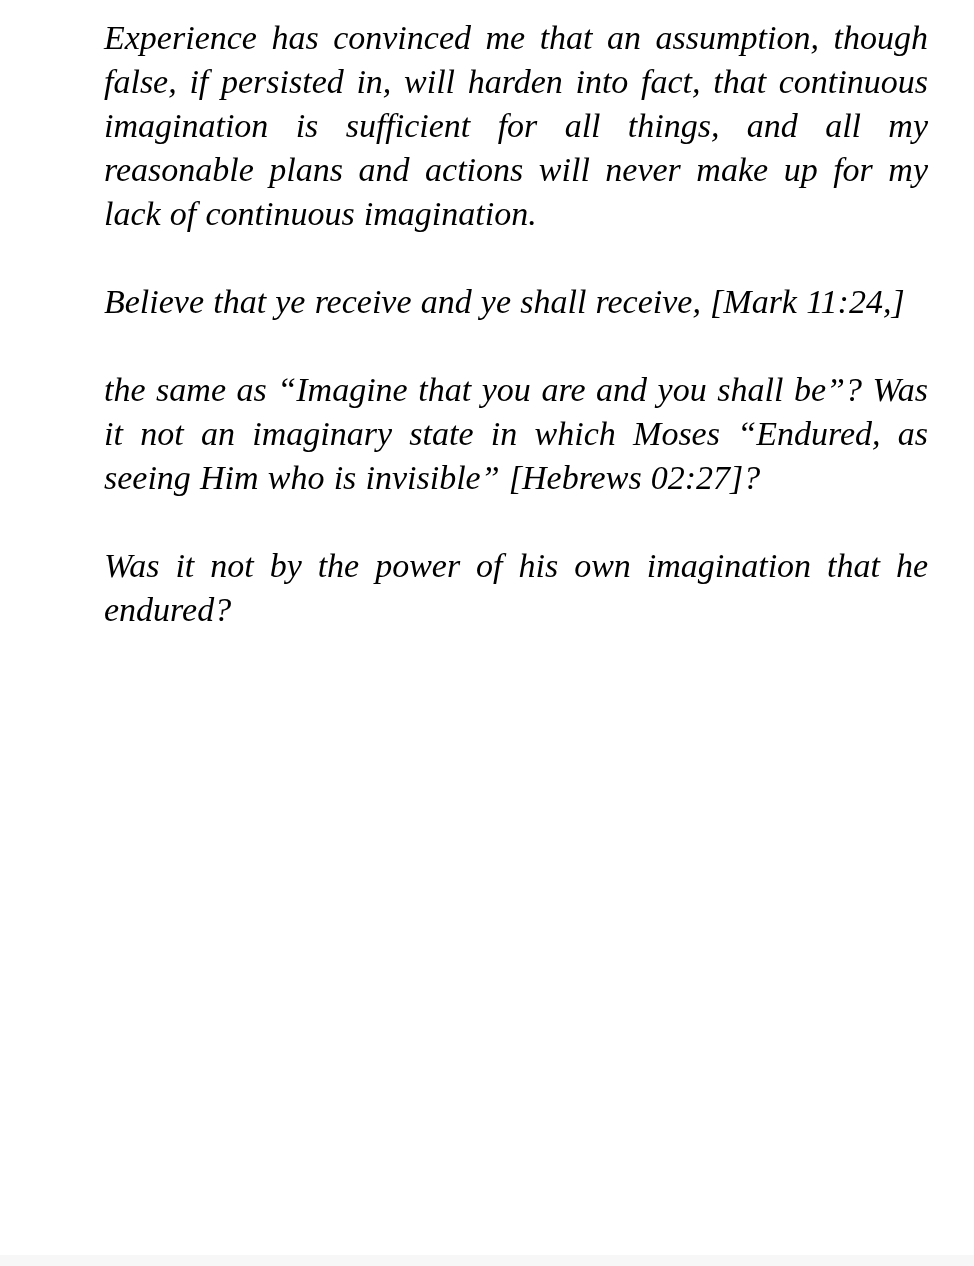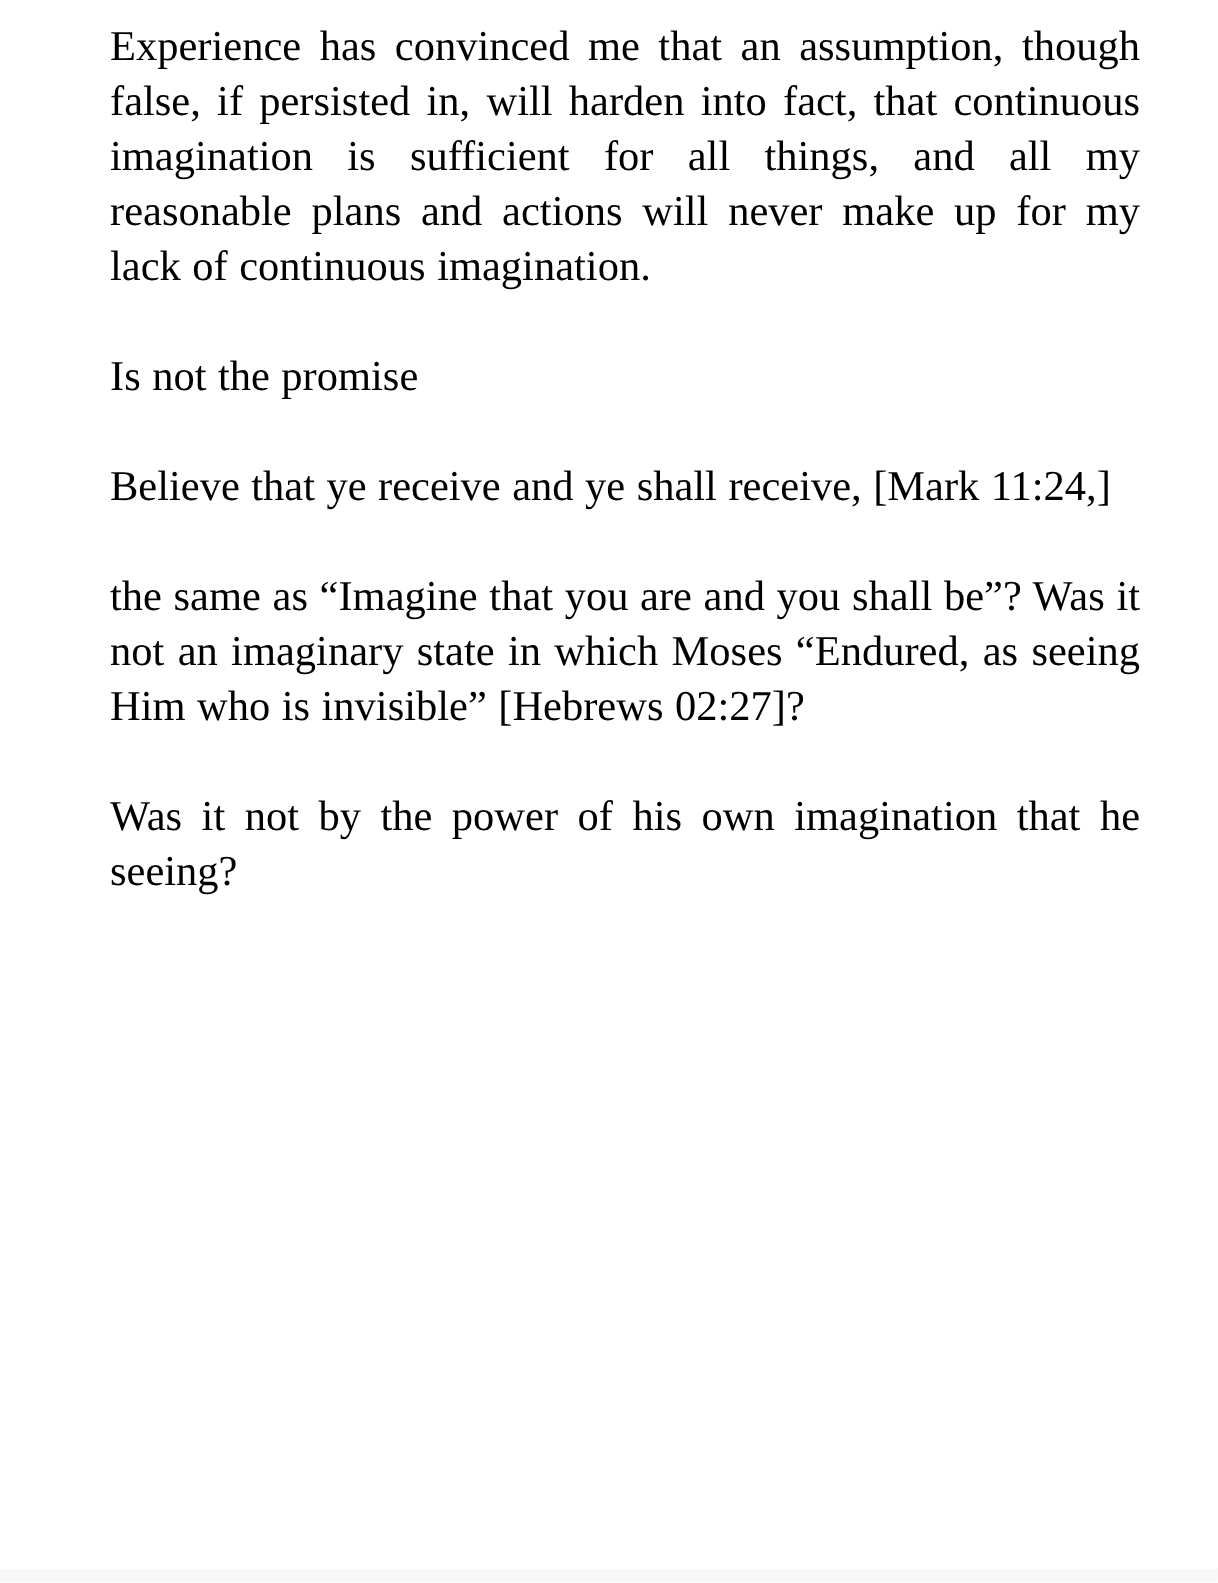--- a/index.html
+++ b/index.html
@@ -15,23 +15,24 @@
     color: #000000;
   }
   .page {
     position: relative;
     width: 974px;
     height: 1266px;
     background: #ffffff;
   }
   .text-block {
     position: absolute;
-    left: 88px;
+    left: 104px;
     top: 16px;
     width: 824px;
+    font-style: italic;
   }
   .text-block p {
     margin: 44px 0 0 0;
     font-size: 34px;
     line-height: 44px;
     text-align: justify;
     text-justify: inter-word;
     hyphens: none;
     word-spacing: 0.02em;
   }
@@ -46,19 +47,18 @@
     height: 11px;
     background: #f7f7f8;
   }
 </style>
 </head>
 <body>
 
 <div class="page">
   <div class="text-block">
     <p>Experience has convinced me that an assumption, though false, if persisted in, will harden into fact, that continuous imagination is sufficient for all things, and all my reasonable plans and actions will never make up for my lack of continuous imagination.</p>
-    <p>Is not the promise</p>
     <p>Believe that ye receive and ye shall receive, [Mark 11:24,]</p>
     <p>the same as “Imagine that you are and you shall be”? Was it not an imaginary state in which Moses “Endured, as seeing Him who is invisible” [Hebrews 02:27]?</p>
-    <p>Was it not by the power of his own imagination that he seeing?</p>
+    <p>Was it not by the power of his own imagination that he endured?</p>
   </div>
   <div class="bottom-band"></div>
 </div>
 
 </body></html>

